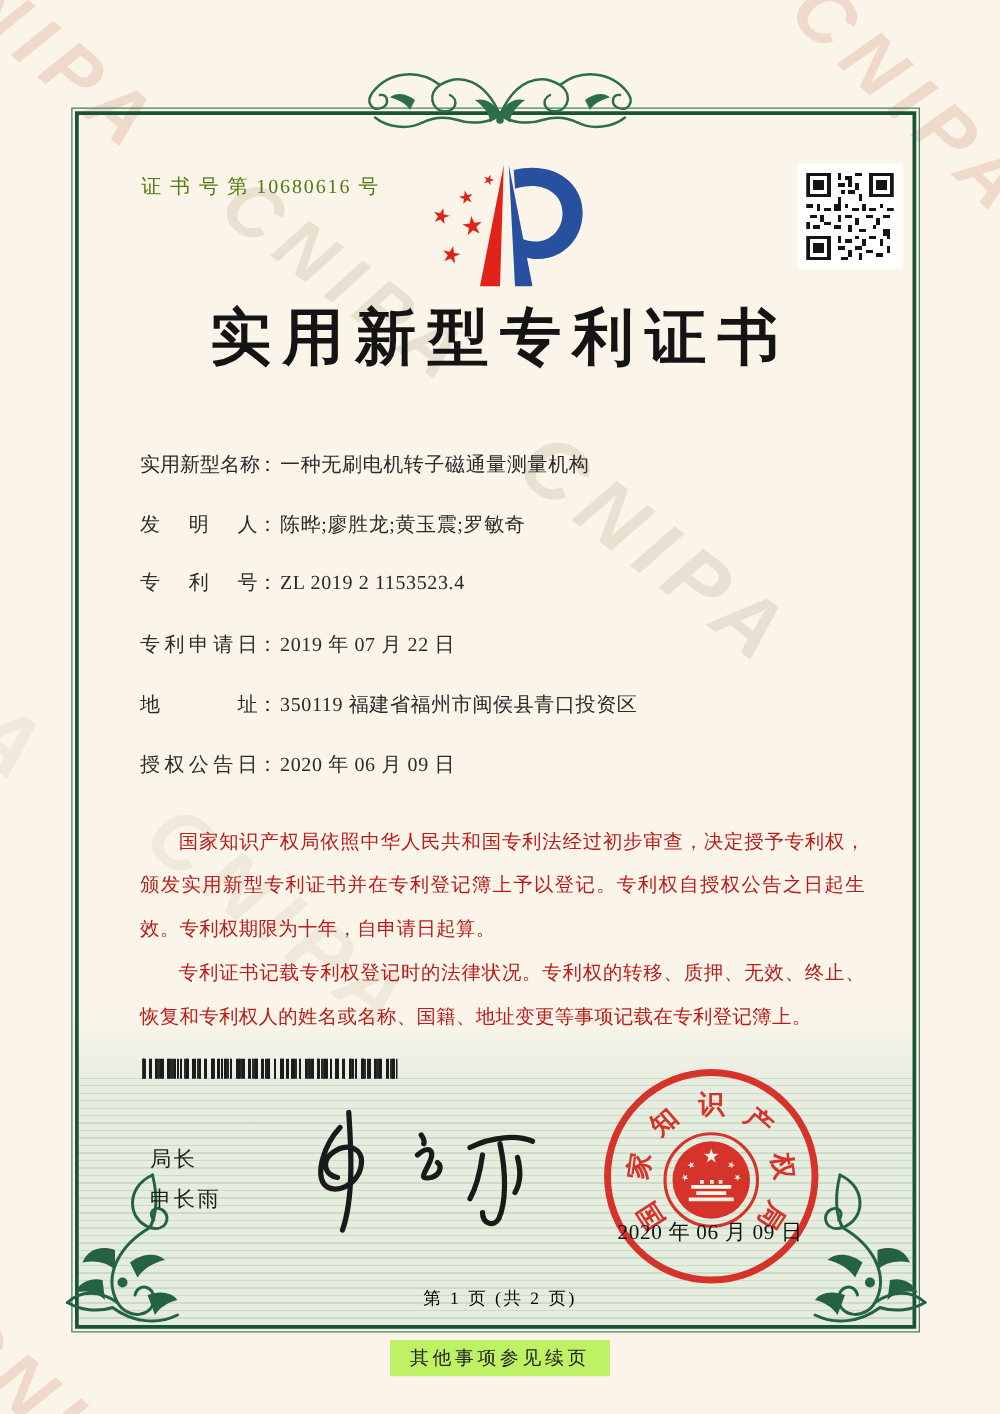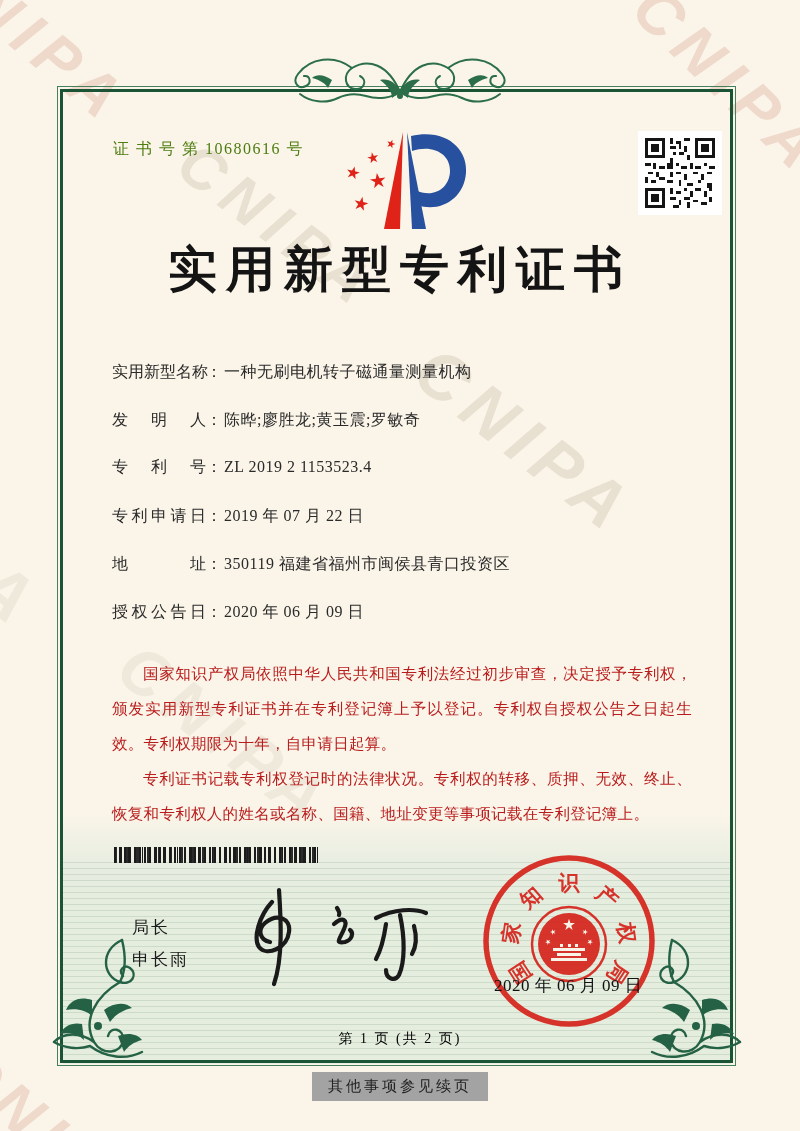--- a/index.html
+++ b/index.html
@@ -97,21 +97,21 @@
   .barcode {
     left:114px; top:847px; width:204px; height:16px;
     background:
       repeating-linear-gradient(90deg,#1b1b1b 0 2px,rgba(0,0,0,0) 2px 5px),
       repeating-linear-gradient(90deg,#1b1b1b 0 1px,rgba(0,0,0,0) 1px 7px),
       repeating-linear-gradient(90deg,#2a2a2a 0 3px,rgba(0,0,0,0) 3px 11px);
     z-index:5;
   }
 
   .sig-title, .sig-name {
-    left:132px;
+    left:120px;
     font-family:"Liberation Sans","DejaVu Sans",sans-serif;
     font-size:17px; color:#1c1c1c; letter-spacing:2px;
     z-index:5;
   }
   .sig-title { top:916px; }
   .sig-name  { top:948px; }
 
   .signature { left:228px; top:882px; width:205px; height:108px; z-index:5; }
 
   .seal { left:480px; top:852px; width:178px; height:178px; z-index:6; opacity:0.93; }
@@ -126,21 +126,21 @@
   }
 
   .page-num {
     left:0; top:1030px; width:100%;
     text-align:center; font-size:14px; letter-spacing:2px;
     color:#000000; z-index:5;
   }
 
   .footer-note-box {
     left:50%; top:1072px; transform:translateX(-50%);
-    background:#a3a3a3; padding:5px 16px;
+    background:#bef264; padding:5px 16px;
     z-index:5;
   }
   .footer-note {
     font-size:15px; letter-spacing:3px; color:#222; white-space:nowrap;
   }
 </style>
 </head>
 <body>
 
 <div class="wm wm-pink" style="left:-40px; top:-70px; font-size:62px; transform:rotate(40deg);">CNIPA</div>

